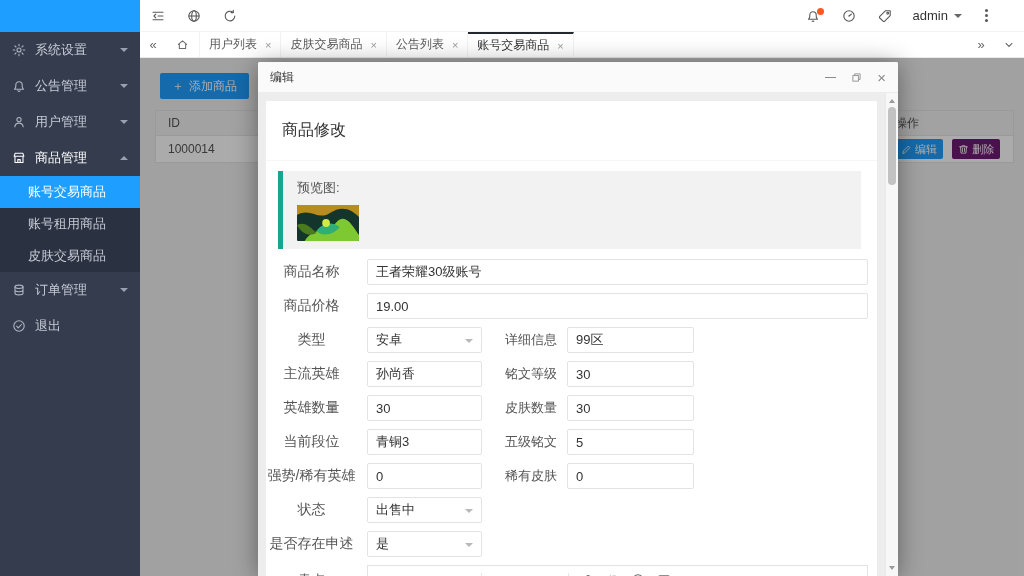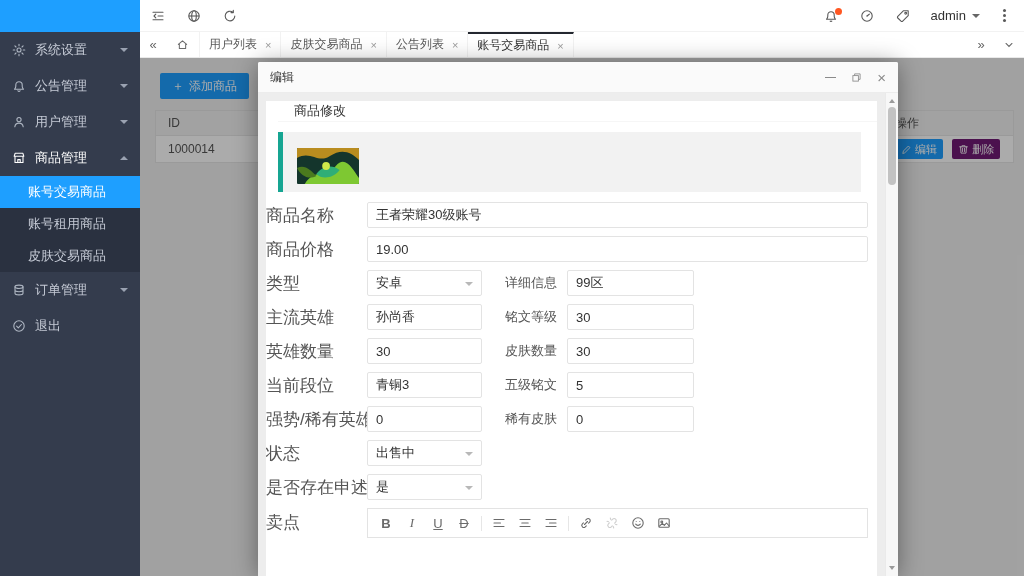--- a/index.html
+++ b/index.html
@@ -16,21 +16,21 @@
   .caret { margin-left:auto; width:0; height:0; border-left:4px solid transparent; border-right:4px solid transparent; }
   .caret.down { border-top:4px solid #9AA2B1; }
   .caret.up { border-bottom:4px solid #9AA2B1; }
   .submenu { background:#2A3140; }
   .sub-item { height:32px; line-height:32px; padding-left:28px; font-size:13px; color:#C6CBD6; cursor:pointer; }
   .sub-item.active { background:#1E9FFF; color:#fff; }
 
   
   .topbar { position:absolute; left:140px; top:0; right:0; height:32px; background:#fff; border-bottom:1px solid #f2f2f2; display:flex; align-items:center; z-index:2; }
   .tb-group { display:flex; align-items:center; height:100%; }
-  .tb-right { margin-left:auto; padding-right:6px; }
+  .tb-right { margin-left:auto; padding-right:24px; }
   .tb-ico { width:36px; height:32px; display:flex; align-items:center; justify-content:center; color:#595959; position:relative; cursor:pointer; }
   .noti-dot { position:absolute; top:8px; right:7px; width:7px; height:7px; border-radius:50%; background:#FF5722; }
   .tb-user { display:flex; align-items:center; gap:6px; padding:0 10px; font-size:13px; color:#333; cursor:pointer; height:32px; }
   .tb-user .caret.down { border-top-color:#666; margin-left:0; }
   .v-dots { width:28px; height:32px; display:flex; align-items:center; justify-content:center; cursor:pointer; }
   .v-dots i { width:3px; height:3px; background:#595959; border-radius:50%; box-shadow:0 -5px 0 #595959, 0 5px 0 #595959; display:block; }
 
   
   .tabbar { position:absolute; left:140px; top:32px; right:0; height:26px; background:#fff; display:flex; align-items:stretch; z-index:2; border-bottom:1px solid #e9e9e9; }
   .tab-scroll { width:26px; display:flex; align-items:center; justify-content:center; color:#666; font-size:13px; cursor:pointer; }
@@ -60,27 +60,27 @@
 
   
   .modal { position:absolute; left:258px; top:62px; width:640px; height:514px; background:#fff; z-index:4; box-shadow:0 2px 24px rgba(0,0,0,0.4); border-radius:2px 2px 0 0; overflow:hidden; }
   .m-head { height:31px; background:#fafafa; border-bottom:1px solid #ececec; display:flex; align-items:center; padding:0 12px; font-size:12px; color:#333; }
   .m-ctrls { margin-left:auto; display:flex; align-items:center; gap:15px; color:#8a8a8a; }
   .m-min { width:11px; border-top:1px solid #8a8a8a; display:inline-block; cursor:pointer; }
   .m-max { display:inline-flex; cursor:pointer; }
   .m-close { font-size:15px; line-height:1; cursor:pointer; }
   .m-body { position:absolute; top:31px; left:0; right:0; bottom:0; background:#ededed; padding:8px 21px 0 8px; }
   .card { background:#fff; height:100%; overflow:hidden; }
-  .card-title { padding:1px 16px; font-size:13px; color:#333; border-bottom:1px solid #f6f6f6;margin-left:12px; }
+  .card-title { padding:19px 16px; font-size:16px; color:#333; border-bottom:1px solid #f6f6f6; }
   .quote { margin:10px 16px 0 12px; background:#f2f2f2; border-left:5px solid #16A592; padding:8px 14px 8px 14px; }
   .quote-label { font-size:13px; color:#555; line-height:18px; }
   .preview-img { margin-top:8px; display:block; border-radius:1px; }
   .form { padding-top:10px; }
   .f-row { display:flex; align-items:center; margin-bottom:8px; height:26px; }
-  .lbl { width:101px; flex:none; text-align:left; padding-right:10px; font-size:17px; color:#555; white-space:nowrap; }
+  .lbl { width:101px; flex:none; text-align:center; padding-right:10px; font-size:14px; color:#555; white-space:nowrap; }
   .lbl2 { width:85px; flex:none; text-align:right; padding-right:10px; font-size:13px; color:#555; white-space:nowrap; }
   .ipt { height:26px; border:1px solid #e3e3e3; border-radius:2px; padding:0 8px; font-size:13px; color:#333; font-family:"Liberation Sans",sans-serif; background:#fff; }
   .ipt.full { width:501px; }
   .ipt.small { width:115px; }
   .ipt.med { width:127px; }
   .sel { position:relative; width:115px; height:26px; border:1px solid #e3e3e3; border-radius:2px; background:#fff; font-size:13px; color:#333; line-height:24px; padding:0 8px; cursor:pointer; }
   .sel-caret { position:absolute; right:8px; top:11px; width:0; height:0; border-left:4px solid transparent; border-right:4px solid transparent; border-top:4px solid #b8b8b8; }
   .ed-toolbar { width:501px; height:30px; border:1px solid #e3e3e3; display:flex; align-items:center; padding:0 5px; }
   .tool { width:26px; height:28px; display:flex; align-items:center; justify-content:center; color:#6b6b6b; font-size:13px; cursor:pointer; }
   .tool.disabled { color:#cfcfcf; }
@@ -304,20 +304,21 @@
               <path d="M4.6 4.6V2.4h7v7H9.4"></path>
             </svg>
         </span>
         <span class="m-close">×</span>
       </span>
     </div>
     <div class="m-body">
       <div class="card">
         <div class="card-title">商品修改</div>
         <div class="quote">
+          <div class="quote-label">预览图:</div>
           <svg class="preview-img" viewBox="0 0 64 36" width="62" height="36" preserveAspectRatio="none">
             <rect width="64" height="36" fill="#14352c"></rect>
             <path d="M0 10 C14 2 22 16 34 8 S56 4 64 12 V0 H0z" fill="#b98c1f"></path>
             <path d="M8 36 C18 20 30 30 40 18 S58 22 64 30 V36z" fill="#7ec832"></path>
             <path d="M20 26c6-8 16-10 24-4-6 8-18 10-24 4z" fill="#2fae77"></path>
             <circle cx="30" cy="18" r="4" fill="#cfe84a"></circle>
             <path d="M0 20c8-4 14 2 20 8-8 4-16 0-20-8z" fill="#4b7a1e"></path>
           </svg>
         </div>
         <div class="form" id="form-rows">

